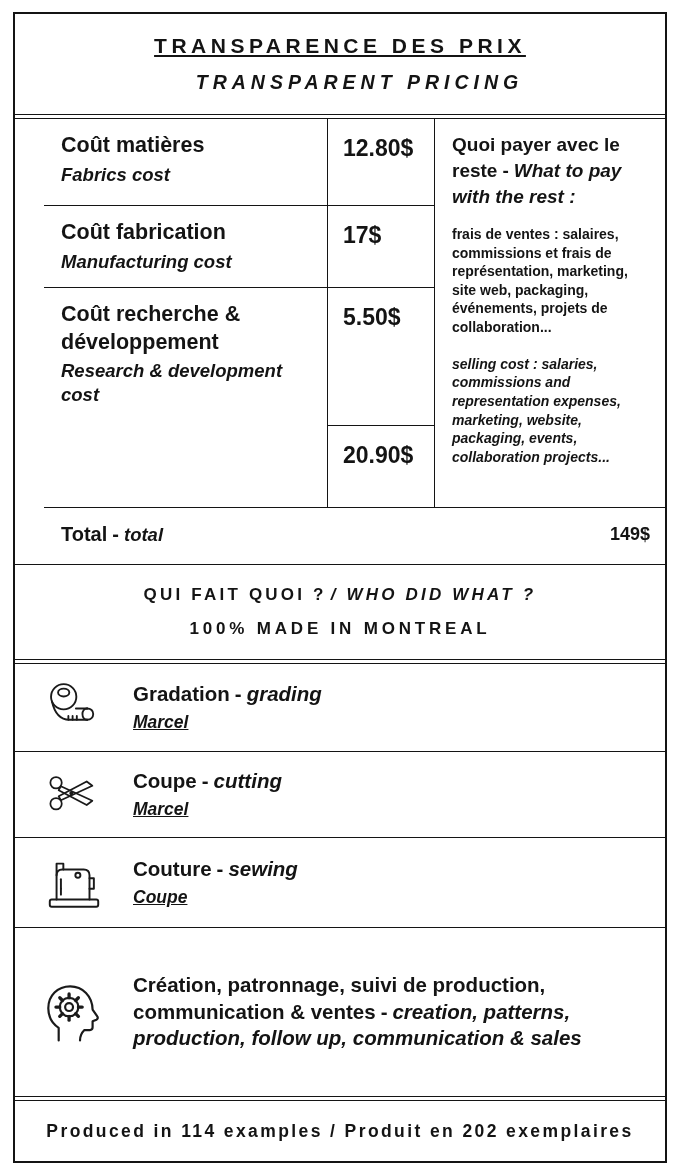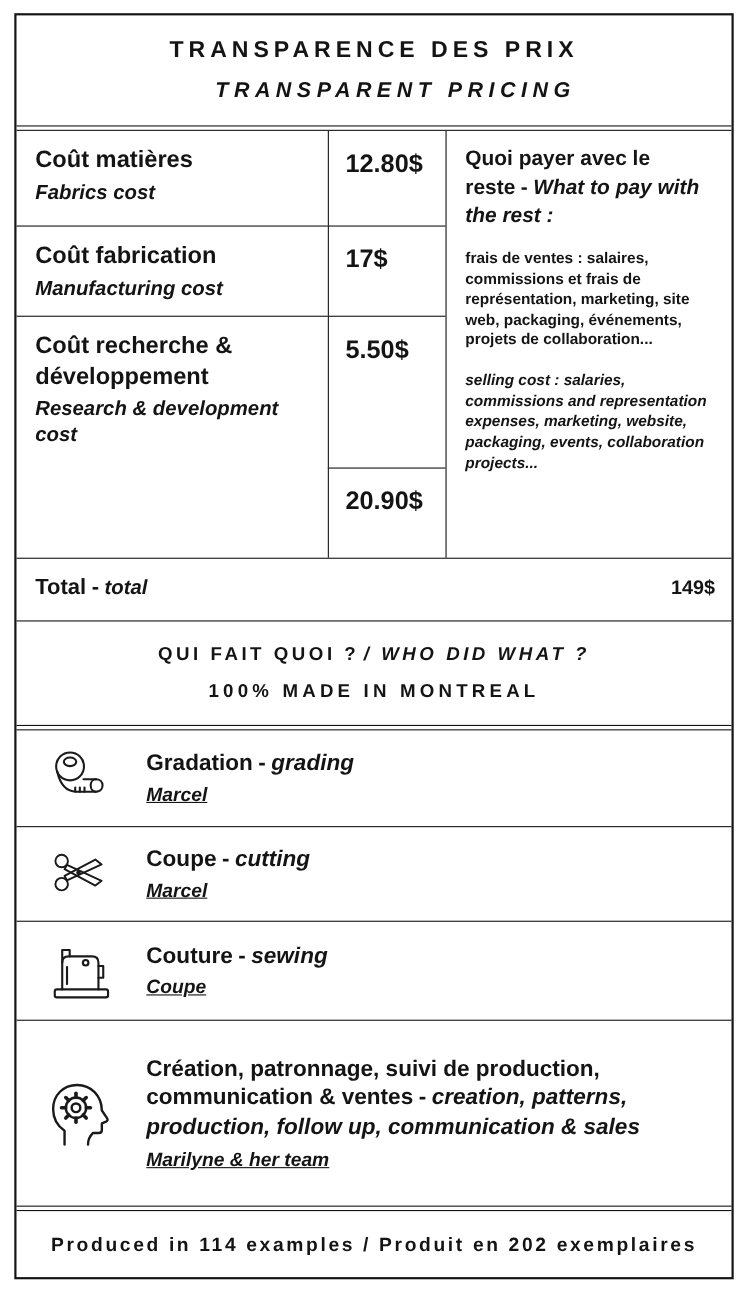--- a/index.html
+++ b/index.html
@@ -12,24 +12,24 @@
     position:absolute;left:13px;top:12px;right:13px;bottom:13px;
     border:2px solid #141414;
     display:flex;flex-direction:column;
   }
   .gap{height:3px;flex:0 0 auto;}
   
   .sec-header{
     height:100px;flex:0 0 auto;border-bottom:1.5px solid #141414;
     display:flex;flex-direction:column;align-items:center;justify-content:center;gap:13px;
   }
-  .title-fr{font-size:21px;font-weight:700;letter-spacing:4.5px;}
+  .title-fr{font-size:21px;font-weight:700;letter-spacing:4.5px;text-decoration:underline;}
   .title-en{font-size:19.5px;font-weight:700;font-style:italic;letter-spacing:5px;margin-left:39px;}
   
-  .sec-table{flex:0 0 auto;border-top:1.5px solid #141414;}
+  .sec-table{flex:0 0 auto;border-top:1.5px solid #141414;padding-left:29px;}
   .cost-grid{display:grid;grid-template-columns:283px 107px 1fr;}
   .c-label{grid-column:1;padding:13px 22px 9px 17px;}
   .c-price{grid-column:2;border-left:1.5px solid #141414;padding:16px 6px 0 15px;}
   .bt{border-top:1.5px solid #141414;}
   .r0{min-height:86px;box-sizing:border-box;}
   .r1{min-height:82px;box-sizing:border-box;}
   .r2{min-height:138px;box-sizing:border-box;}
   .r3{min-height:82px;box-sizing:border-box;}
   .lbl-fr{font-size:21.5px;font-weight:700;line-height:1.28;}
   .lbl-en{font-size:18.5px;font-weight:700;font-style:italic;line-height:1.3;margin-top:3px;}
@@ -226,21 +226,20 @@
           <line x1="19" y1="27.5" x2="15.5" y2="27.5" stroke-width="3"></line>
           <line x1="21.5" y1="21.5" x2="19" y2="19" stroke-width="3"></line>
           <line x1="27.5" y1="19" x2="27.5" y2="15.5" stroke-width="3"></line>
           <line x1="33.5" y1="21.5" x2="36" y2="19" stroke-width="3"></line>
         </svg>
       </div>
       <div class="role-text">
         <div class="role-title">
           <span>Création, patronnage, suivi de production, communication &amp; ventes</span><span class="dash">-</span><span class="it">creation, patterns, production, follow up, communication &amp; sales</span>
         </div>
-        <div class="role-person">Marilyne &amp; her team</div>
       </div>
     </div>
 
   </div>
 
   <div class="gap"></div>
 
   <div class="sec-footer">
     <div class="footer-text">Produced in 114 examples / Produit en 202 exemplaires</div>
   </div>

